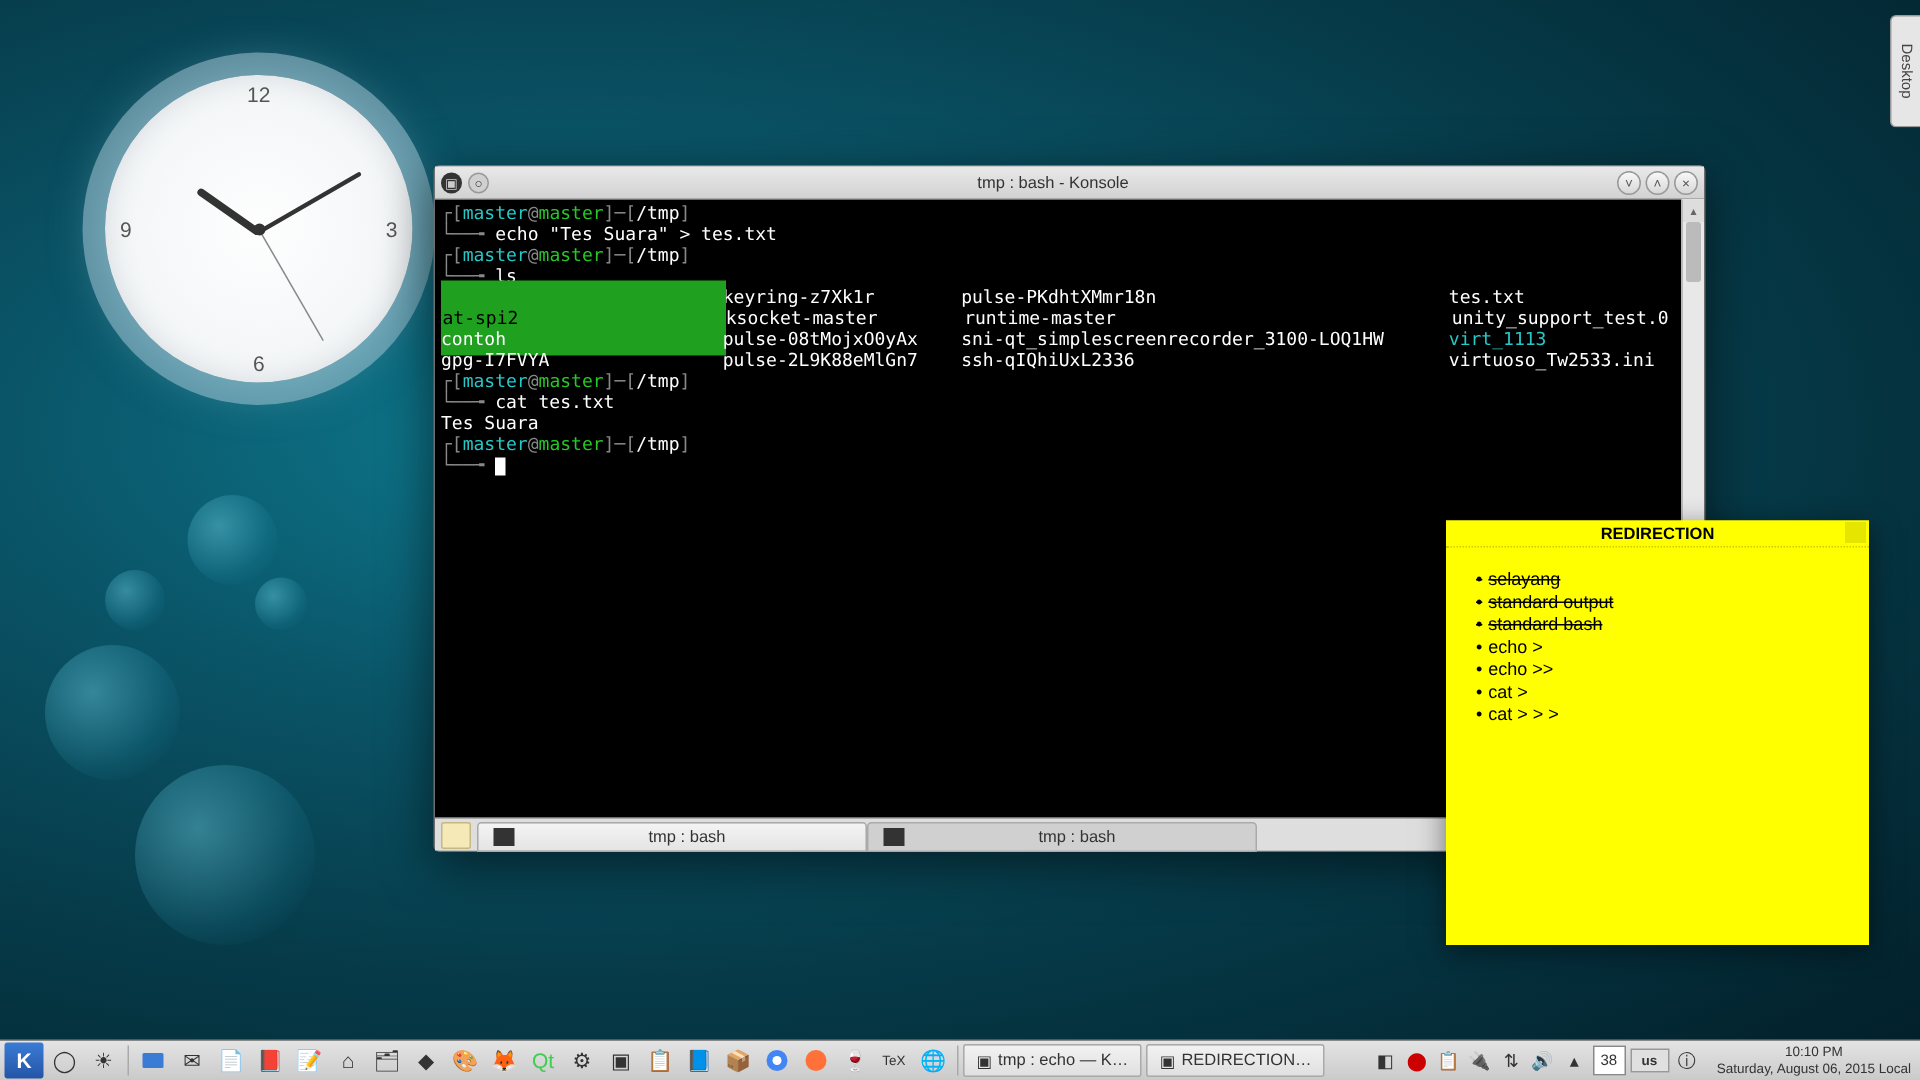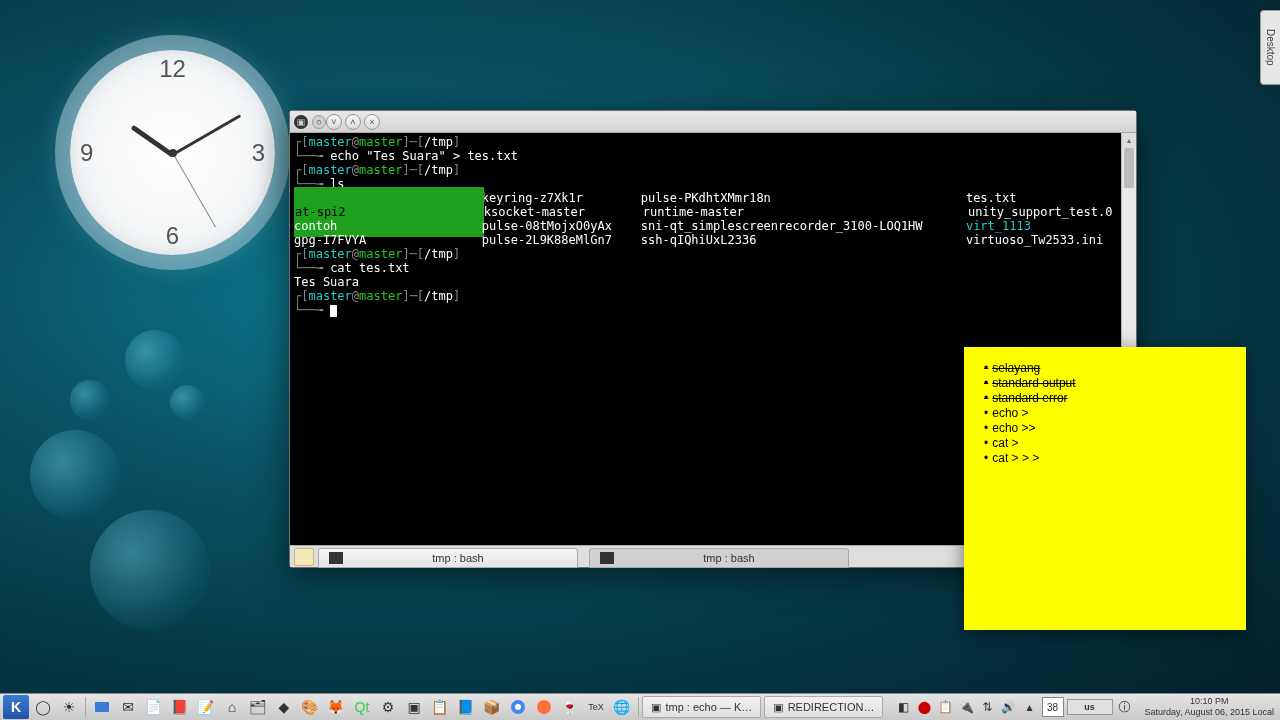--- a/index.html
+++ b/index.html
@@ -7,21 +7,21 @@
 
 .bubble{position:absolute;border-radius:50%;background:radial-gradient(circle at 35% 35%,rgba(120,220,240,.4),rgba(40,150,180,.15) 60%,transparent 80%);pointer-events:none}
 .b1{width:60px;height:60px;left:125px;top:330px}
 .b2{width:35px;height:35px;left:170px;top:385px}
 .b3{width:90px;height:90px;left:30px;top:430px}
 .b4{width:120px;height:120px;left:90px;top:510px}
 .b5{width:40px;height:40px;left:70px;top:380px}
 
 .clock{position:absolute;left:55px;top:20px;width:235px;height:300px;pointer-events:none}
 .clock-face{width:205px;height:205px;border-radius:50%;background:radial-gradient(circle at center,#fefefe 0%,#f2f5f7 70%,#e4eaef 100%);box-shadow:0 0 0 15px rgba(160,195,210,.55),0 0 35px rgba(140,200,220,.6),inset 0 0 20px rgba(0,0,0,.1);position:relative;margin:30px auto 0}
-.clock-face .num{position:absolute;font-size:24px;color:#555}
+.clock-face .num{position:absolute;font-size:14px;color:#555}
 .n12{top:5px;left:50%;transform:translateX(-50%)}
 .n3{right:10px;top:50%;transform:translateY(-50%)}
 .n6{bottom:5px;left:50%;transform:translateX(-50%)}
 .n9{left:10px;top:50%;transform:translateY(-50%)}
 .hand{position:absolute;left:50%;top:50%;transform-origin:0 50%;background:#333}
 .hour{width:50px;height:5px;transform:rotate(215deg);border-radius:3px}
 .minute{width:78px;height:3px;transform:rotate(-30deg);border-radius:2px}
 .second{width:85px;height:1px;background:#888;transform:rotate(60deg)}
 .center-dot{position:absolute;left:50%;top:50%;width:8px;height:8px;background:#333;border-radius:50%;transform:translate(-50%,-50%)}
 
@@ -66,21 +66,21 @@
 .edge-tab{position:absolute;right:0;top:10px;width:20px;height:75px;background:#e6e6e6;border:1px solid #999;border-right:none;border-radius:4px 0 0 4px;display:flex;align-items:center;justify-content:center;writing-mode:vertical-rl;font-size:10px;color:#444}
 
 .taskbar{position:absolute;left:0;bottom:0;width:100%;height:27px;background:linear-gradient(#e4e4e4,#cacaca);border-top:1px solid #888;display:flex;align-items:center;padding:0 2px;font-size:10px;color:#333}
 .tb-item{width:24px;height:22px;margin:0 1px;display:flex;align-items:center;justify-content:center;border-radius:2px;font-size:14px}
 .klauncher{width:26px;height:24px;background:linear-gradient(#3a7bd5,#2455a6);color:#fff;border-radius:2px;font-weight:bold}
 .divider{width:1px;height:20px;background:#aaa;margin:0 3px}
 .task-entry{height:22px;padding:0 8px;display:flex;align-items:center;gap:4px;border:1px solid #aaa;border-radius:2px;background:linear-gradient(#f2f2f2,#e0e0e0);font-size:11px;max-width:120px;overflow:hidden;white-space:nowrap}
 .tray{margin-left:auto;display:flex;align-items:center;gap:3px;height:100%}
 .tray-icon{width:18px;height:18px;display:flex;align-items:center;justify-content:center;font-size:12px}
 .cal-badge{width:22px;height:20px;background:#fff;border:1px solid #888;font-size:10px;display:flex;align-items:center;justify-content:center;font-weight:normal}
-.us-badge{width:46px;height:16px;background:#e0e0e0;border:1px solid #999;font-size:9px;display:flex;align-items:center;justify-content:center;font-weight:bold}
+.us-badge{width:26px;height:16px;background:#e0e0e0;border:1px solid #999;font-size:9px;display:flex;align-items:center;justify-content:center;font-weight:bold}
 .clock-area{text-align:center;line-height:11px;font-size:9px;padding:0 4px;color:#333;margin-left:4px}
 
 svg{display:block}
 </style>
 </head>
 <body>
 
 <div class="bubble b1"></div>
 <div class="bubble b2"></div>
 <div class="bubble b3"></div>
@@ -101,59 +101,64 @@
 </div>
 
 <div class="edge-tab">Desktop</div>
 
 <div class="konsole">
   <div class="titlebar">
     <div class="left-icons">
       <span class="tb-icon tb-app">▣</span>
       <span class="tb-icon tb-new">○</span>
     </div>
+    <div class="title">tmp : bash - Konsole</div>
     <div class="win-btns">
       <span class="win-btn">˅</span>
       <span class="win-btn">˄</span>
       <span class="win-btn">×</span>
     </div>
   </div>
   <div class="terminal-wrap">
     <div class="terminal" id="terminal"><div><span class="c-gray">┌[</span><span class="c-cyan">master</span><span class="c-gray">@</span><span class="c-green">master</span><span class="c-gray">]─[</span><span class="c-blue">/tmp</span><span class="c-gray">]</span></div><div><span class="c-gray">└──╼ </span><span>echo "Tes Suara" &gt; tes.txt</span></div><div><span class="c-gray">┌[</span><span class="c-cyan">master</span><span class="c-gray">@</span><span class="c-green">master</span><span class="c-gray">]─[</span><span class="c-blue">/tmp</span><span class="c-gray">]</span></div><div><span class="c-gray">└──╼ </span><span>ls</span></div><div><span class="c-blue">akonadi-master.n8ez1u     </span><span class="c-blue">keyring-z7Xk1r        </span><span class="c-blue">pulse-PKdhtXMmr18n                           </span><span>tes.txt</span></div><div><span class="c-atspi">at-spi2                   </span><span class="c-blue">ksocket-master        </span><span class="c-blue">runtime-master                               </span><span>unity_support_test.0</span></div><div><span class="c-blue">contoh                    </span><span class="c-blue">pulse-08tMojxO0yAx    </span><span class="c-blue">sni-qt_simplescreenrecorder_3100-LOQ1HW      </span><span class="c-cyan">virt_1113</span></div><div><span class="c-blue">gpg-I7FVYA                </span><span class="c-blue">pulse-2L9K88eMlGn7    </span><span class="c-blue">ssh-qIQhiUxL2336                             </span><span>virtuoso_Tw2533.ini</span></div><div><span class="c-gray">┌[</span><span class="c-cyan">master</span><span class="c-gray">@</span><span class="c-green">master</span><span class="c-gray">]─[</span><span class="c-blue">/tmp</span><span class="c-gray">]</span></div><div><span class="c-gray">└──╼ </span><span>cat tes.txt</span></div><div><span>Tes Suara</span></div><div><span class="c-gray">┌[</span><span class="c-cyan">master</span><span class="c-gray">@</span><span class="c-green">master</span><span class="c-gray">]─[</span><span class="c-blue">/tmp</span><span class="c-gray">]</span></div><div><span class="c-gray">└──╼ </span><span class="cursor"></span></div></div>
     <div class="scrollbar">
       <div class="scroll-up">▴</div>
       <div class="scroll-thumb"></div>
       <div class="scroll-down" style="position:absolute;bottom:0;left:0;right:0">▾</div>
     </div>
   </div>
   <div class="konsole-tabs">
     <div class="side-btn"></div>
-    <div id="ktabs" style="display:flex;gap:11px">
+    <div id="ktabs" style="display:flex;gap:0">
         <div class="ktab active">
           <span class="tab-icon"></span>
           <span style="flex: 1 1 0%; text-align: center;">tmp : bash</span>
         </div>
         <div class="ktab inactive">
           <span class="tab-icon"></span>
           <span style="flex: 1 1 0%; text-align: center;">tmp : bash</span>
         </div>
       </div>
   </div>
 </div>
 
 <div class="sticky">
+  <div class="sticky-title">
+    <span>REDIRECTION</span>
+    <span class="sticky-close"></span>
+  </div>
   <div class="sticky-body" id="sticky-body">
       <div class="item">
         <span class="bullet strike">selayang</span>
       </div>
       <div class="item">
         <span class="bullet strike">standard output</span>
       </div>
       <div class="item">
-        <span class="bullet strike">standard error</span>
+        <span class="bullet strike">standard bash</span>
       </div>
       <div class="item">
         <span class="bullet bold">echo &gt;</span>
       </div>
       <div class="item">
         <span class="bullet">echo &gt;&gt;</span>
       </div>
       <div class="item">
         <span class="bullet">cat &gt;</span>
       </div>

